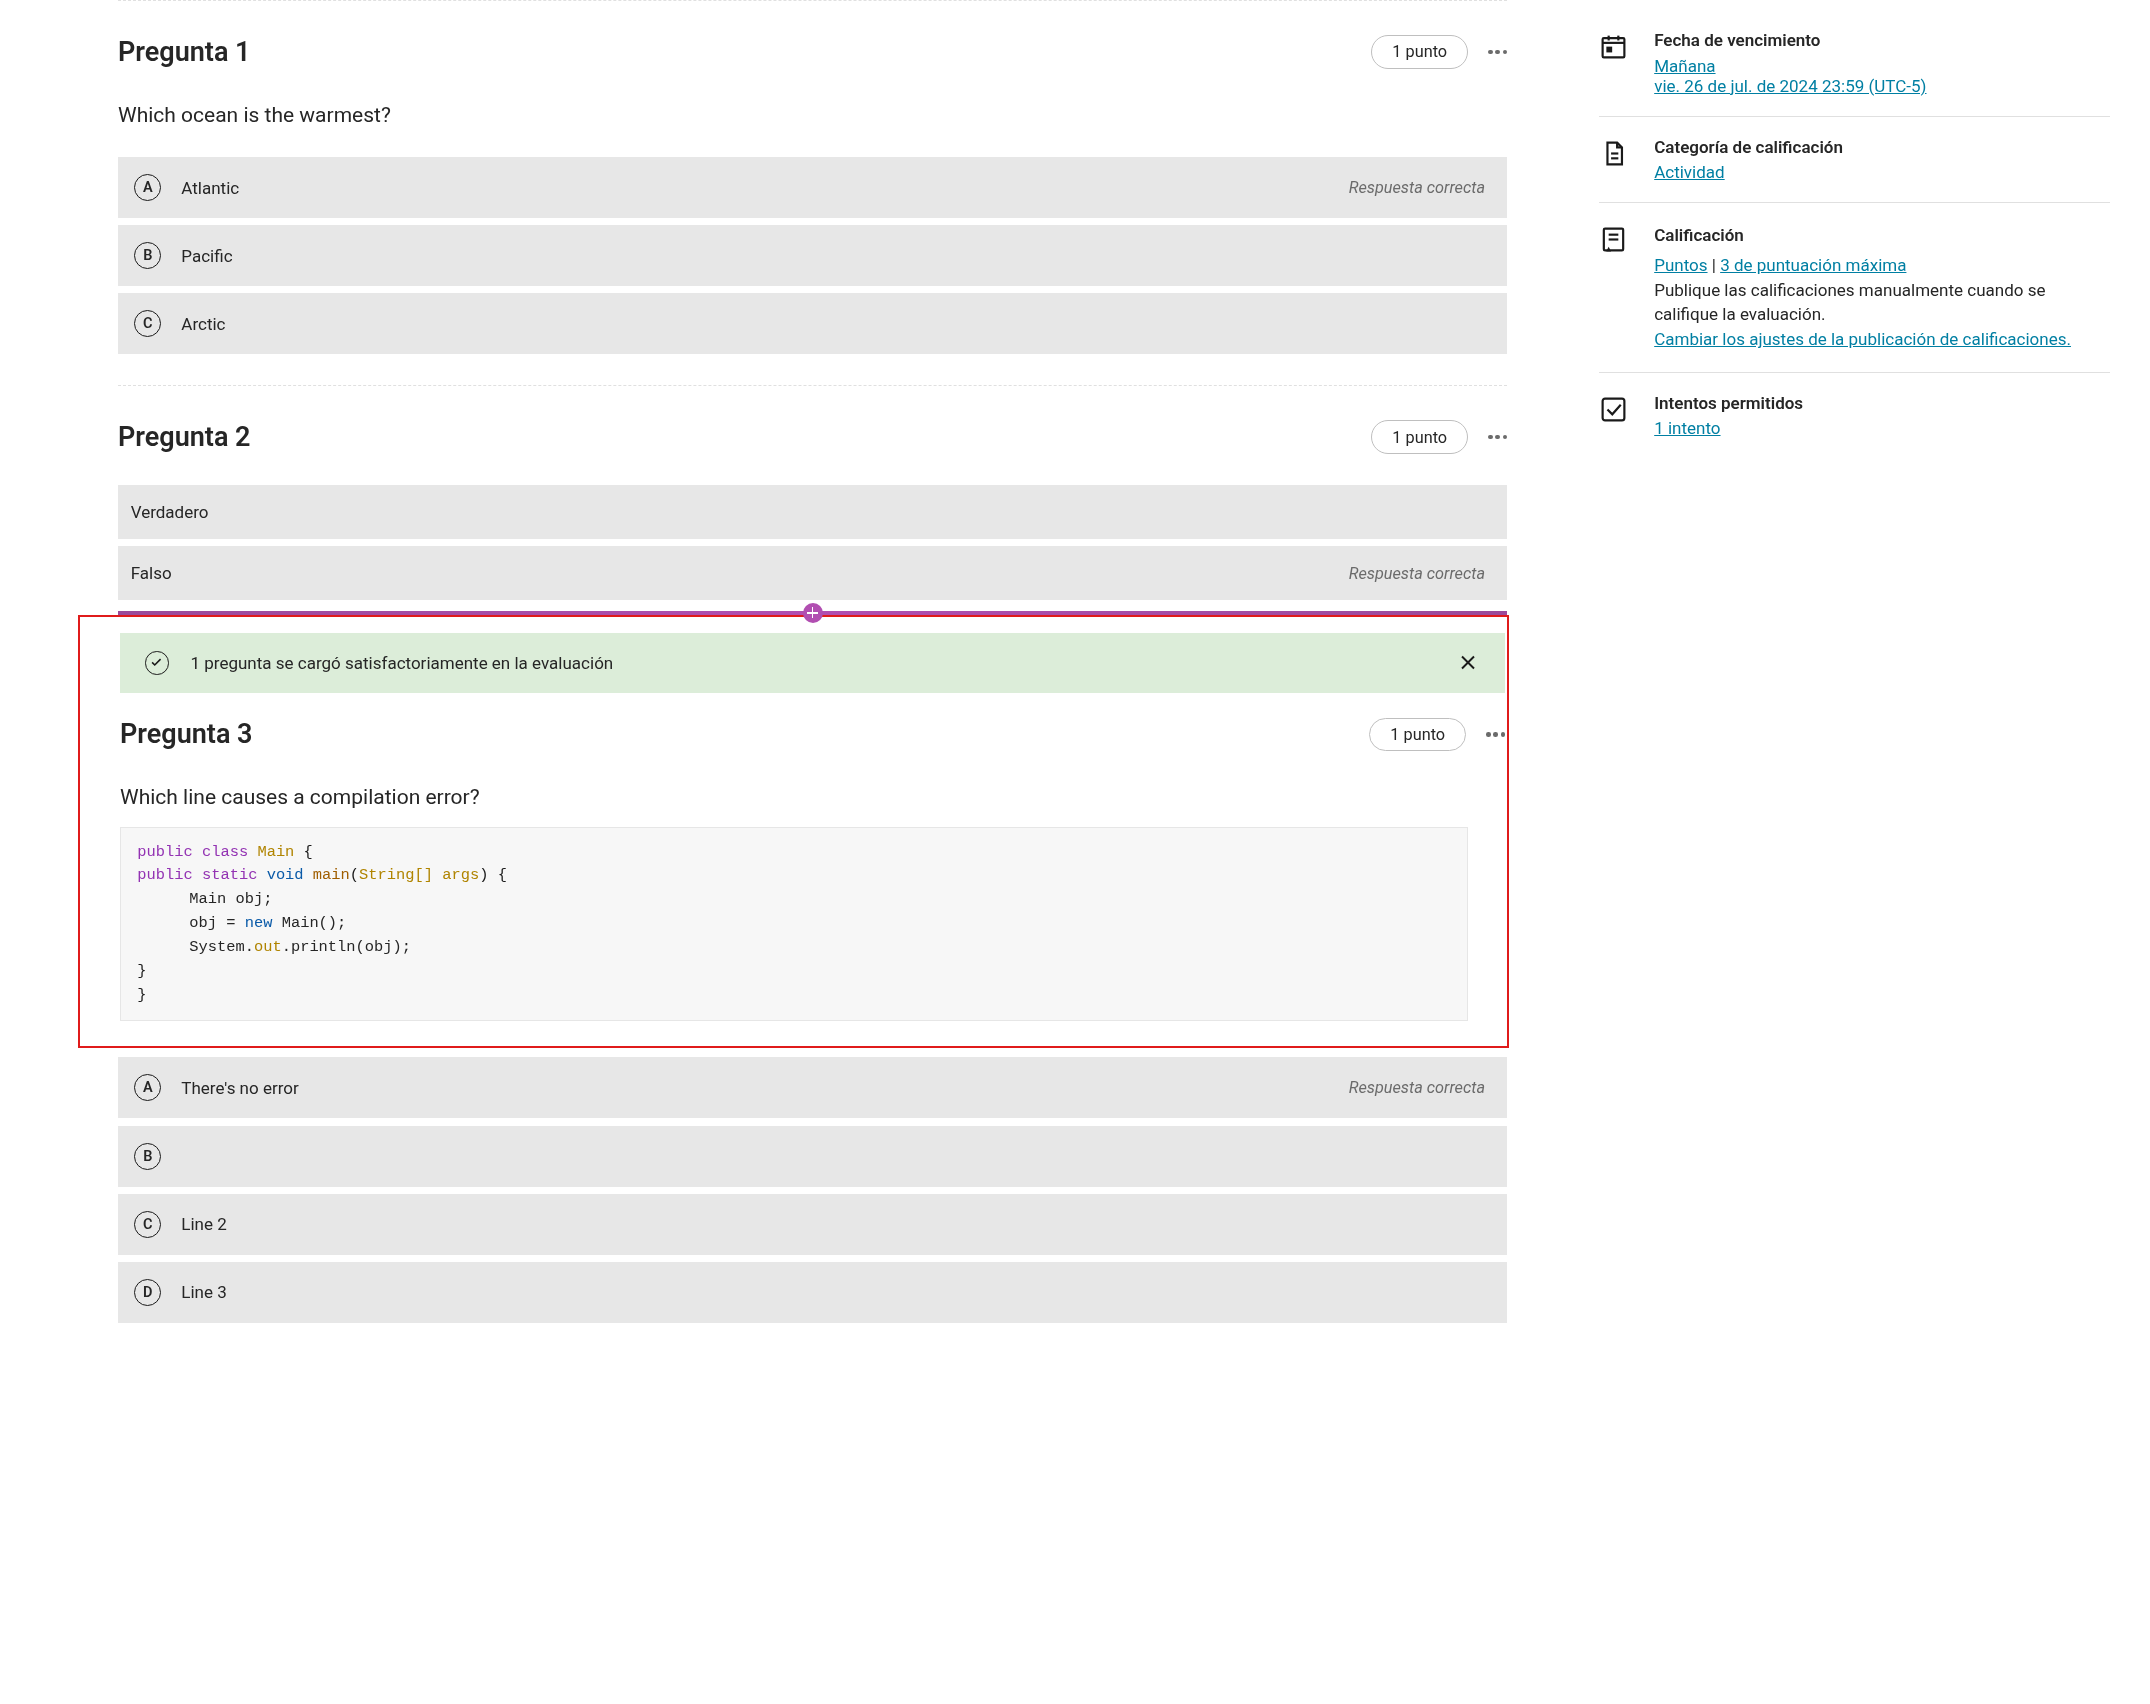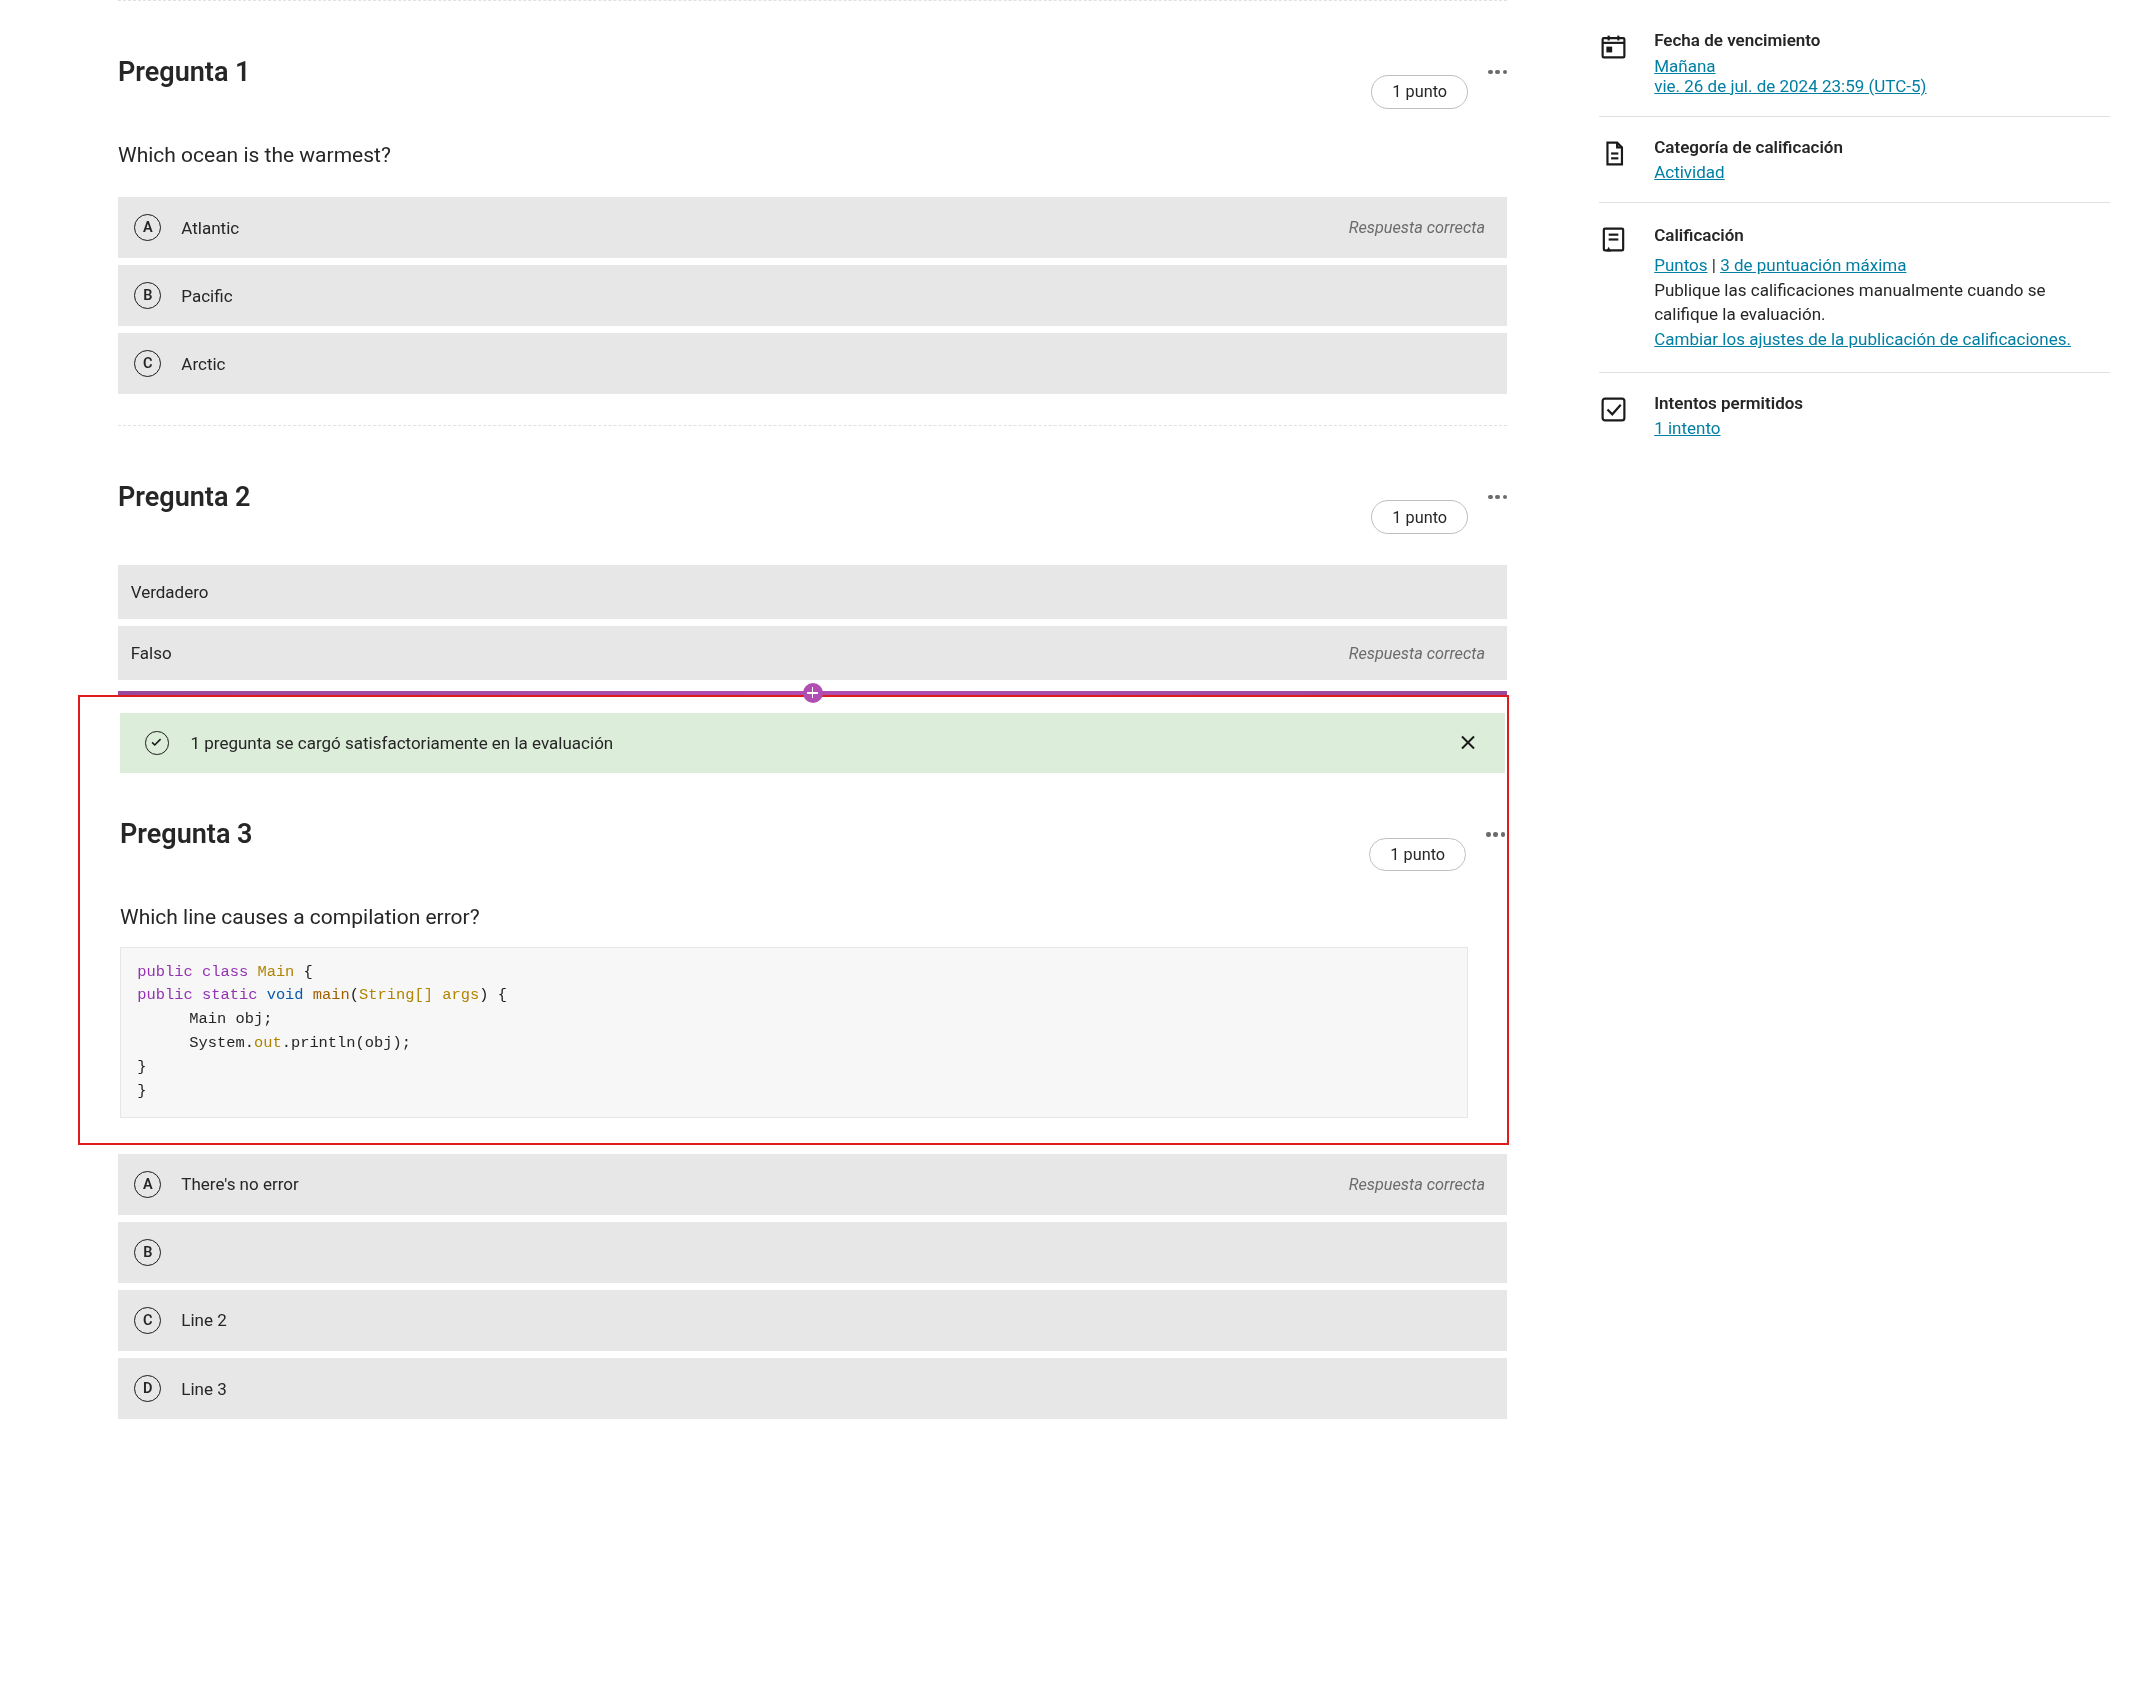--- a/index.html
+++ b/index.html
@@ -42,21 +42,20 @@
     .q-header-right {
       display: flex;
       align-items: center;
       gap: 20px;
     }
     .points-badge {
       border: 0.9px solid #bfbfbf;
       border-radius: 904px;
       padding: 6.3px 20px;
       font-size: 16.3px;
-      margin-top: 40px;
     }
     .more-icon {
       display: inline-flex;
       gap: 2.7px;
       cursor: pointer;
     }
     .more-icon span {
       width: 4.5px; height: 4.5px;
       background: #6b6b6b;
       border-radius: 50%;
@@ -297,20 +296,21 @@
               <span></span>
             </div>
         </div>
       </div>
       <div class="q-text">Which line causes a compilation error?</div>
 
       <div class="code-block">
         <div class="indent1"><span class="kw">public</span> <span class="kw">class</span> <span class="cls">Main</span> <span class="punc">{</span></div>
         <div class="indent1"><span class="kw">public</span> <span class="kw">static</span> <span class="kw2">void</span> <span class="nm">main</span><span class="punc">(</span><span class="arg">String[]</span> <span class="arg">args</span><span class="punc">)</span> <span class="punc">{</span></div>
         <div class="indent2"><span>Main obj;</span></div>
+        <div class="indent2"><span>obj = </span><span class="kw2">new</span><span> Main();</span></div>
         <div class="indent2"><span>System.</span><span class="field">out</span><span>.println(obj);</span></div>
         <div class="indent1"><span class="punc">}</span></div>
         <div class="indent1"><span class="punc">}</span></div>
       </div>
 
     </div>
 
     <div class="option">
       <span class="option-circle">A</span>
       <span class="option-label">There's no error</span>

